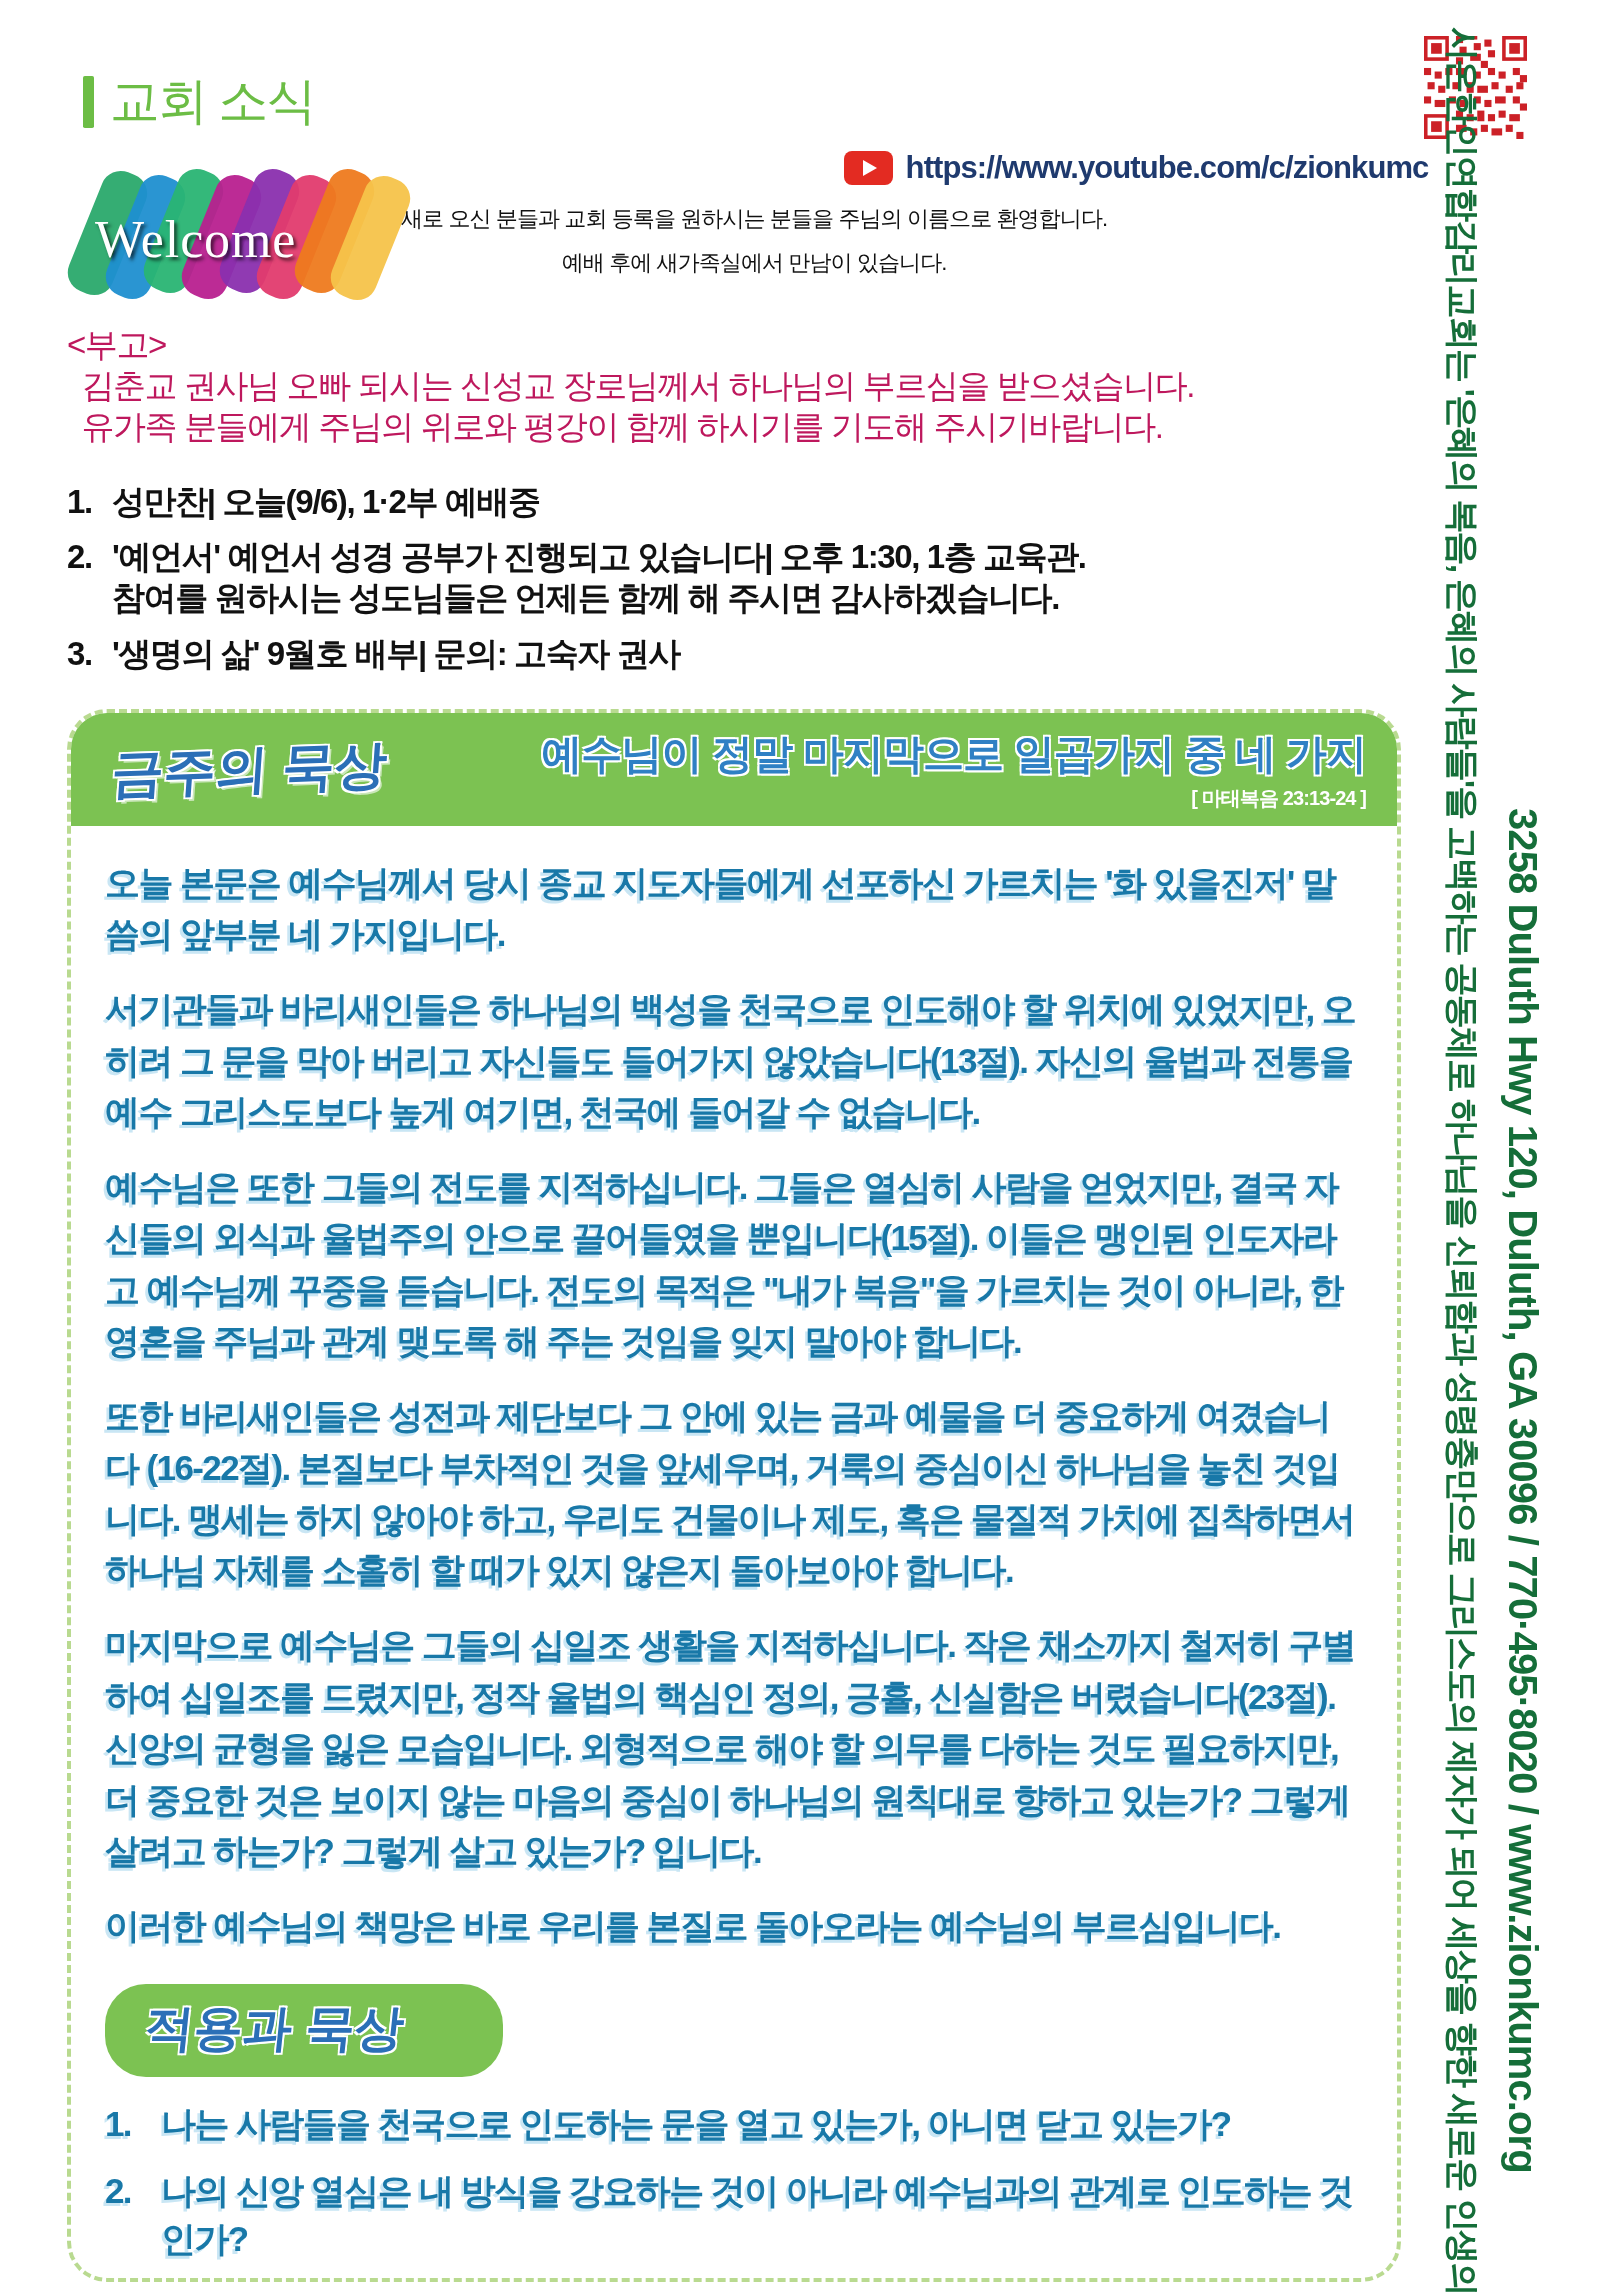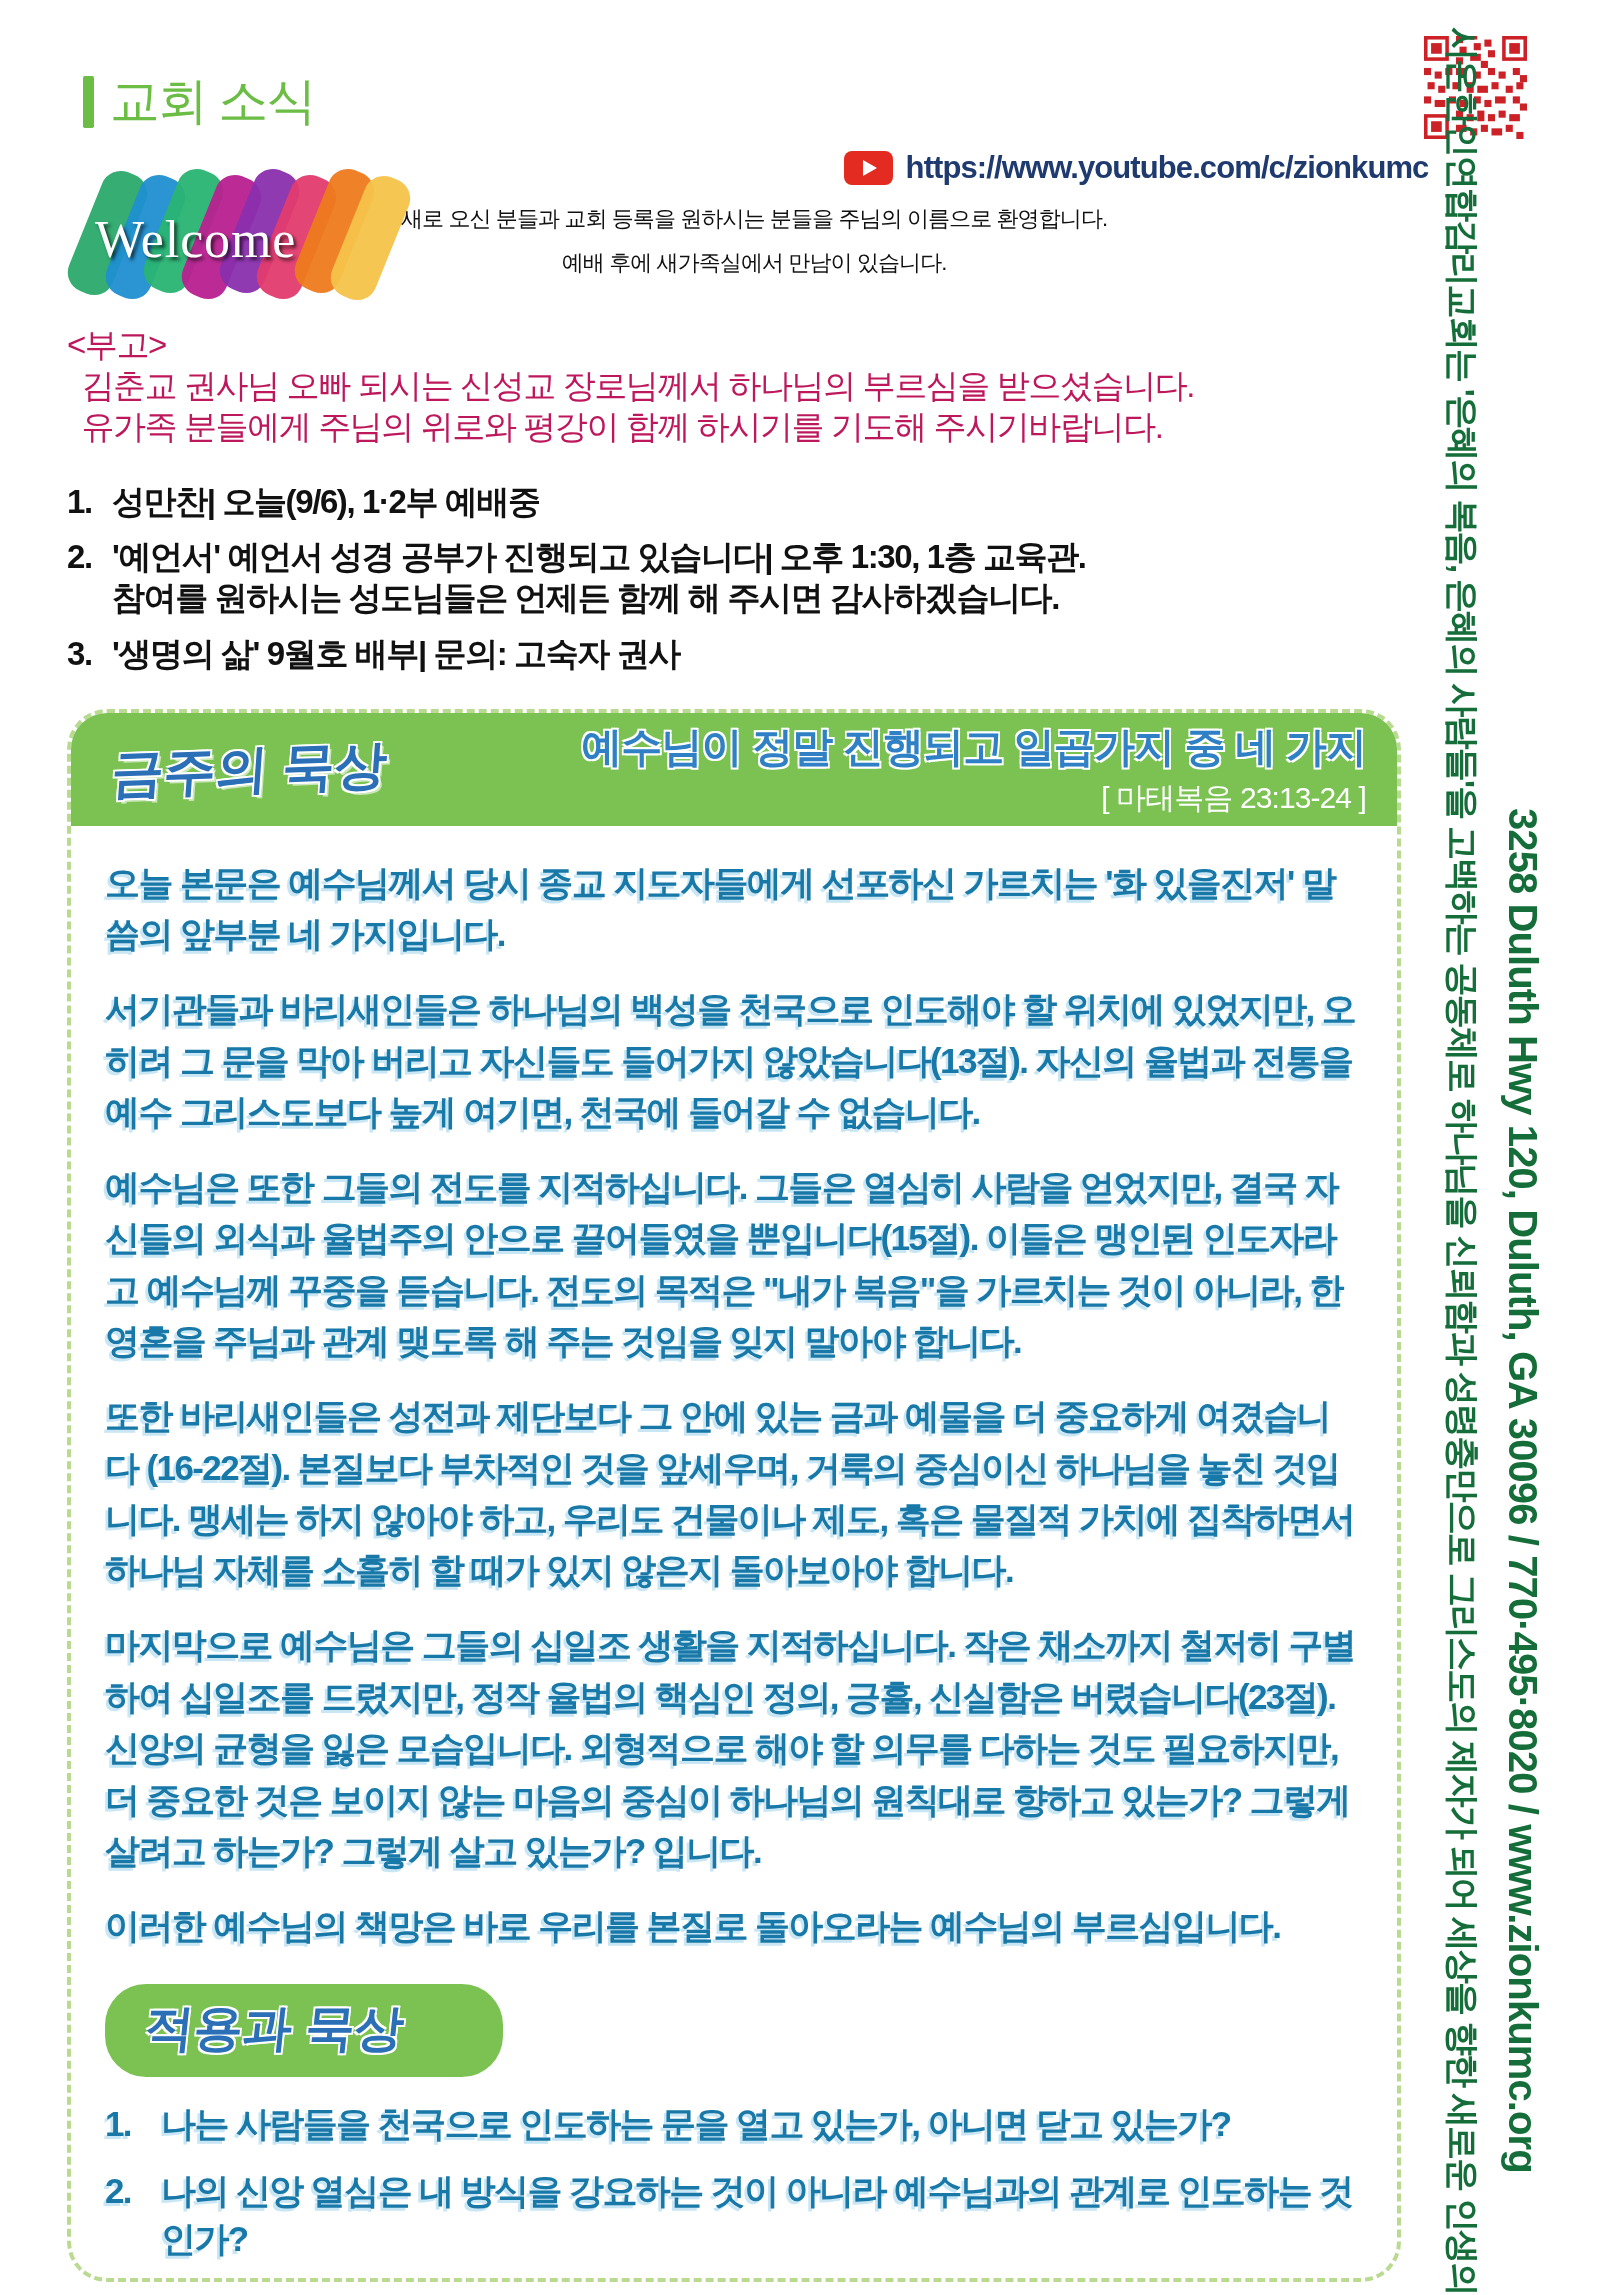--- a/index.html
+++ b/index.html
@@ -41,21 +41,21 @@
   
   .med-box{left:67px;top:709px;width:1334px;height:1573px;border:4.5px dashed #b9da90;
            border-radius:40px;background:#ffffff;overflow:hidden;box-sizing:border-box;}
   .med-header{height:113px;background:#7cc252;display:flex;justify-content:space-between;
               align-items:center;padding:0 31px 0 41px;}
   .med-label{font-size:52px;font-weight:800;color:#2b6fb7;transform:skewX(-6deg) rotate(-2deg);
              text-shadow:-1.8px -1.8px 0 #fff,1.8px -1.8px 0 #fff,-1.8px 1.8px 0 #fff,1.8px 1.8px 0 #fff,3.6px 3.6px 0 rgba(255,255,255,.6);}
   .med-right{text-align:right;}
   .med-title{font-size:41px;font-weight:800;color:#2f80c4;letter-spacing:-0.9px;
              text-shadow:-1.8px -1.8px 0 #fff,1.8px -1.8px 0 #fff,-1.8px 1.8px 0 #fff,1.8px 1.8px 0 #fff;}
-  .med-scripture{font-size:30px;font-weight:400;color:#ffffff;margin-top:3.6px;letter-spacing:-0.9px;}
+  .med-scripture{font-size:20px;font-weight:700;color:#ffffff;margin-top:3.6px;letter-spacing:-0.9px;}
   .med-body{padding:31px 36px 0 34px;}
   .med-body p{margin:0 0 23.4px 0;font-size:35px;font-weight:700;color:#1878a8;line-height:1.47;
               letter-spacing:-1.6px;text-shadow:-2.7px 2.7px 0 #c9e6f4;}
 
   .app-pill{display:inline-block;margin:9px 0 23.4px 0;background:#7cc252;border-radius:41px;
             padding:12.6px 99px 14.4px 40px;}
   .app-pill span{font-size:49px;font-weight:800;color:#2b6fb7;transform:skewX(-6deg);display:inline-block;
             text-shadow:-1.8px -1.8px 0 #fff,1.8px -1.8px 0 #fff,-1.8px 1.8px 0 #fff,1.8px 1.8px 0 #fff;}
   .app-list .item{display:flex;margin-bottom:20px;font-size:35px;font-weight:700;color:#1878a8;
                   line-height:1.35;letter-spacing:-1.6px;text-shadow:-2.7px 2.7px 0 #c9e6f4;}
@@ -176,21 +176,21 @@
   <div class="item">
     <span class="num">3.</span>
     <span>'생명의 삶' 9월호 배부| 문의: 고숙자 권사</span>
   </div>
 </div>
 
 <div class="abs med-box">
   <div class="med-header">
     <div class="med-label">금주의 묵상</div>
     <div class="med-right">
-      <div class="med-title">예수님이 정말 진행되고 일곱가지 중 네 가지</div>
+      <div class="med-title">예수님이 정말 마지막으로 일곱가지 중 네 가지</div>
       <div class="med-scripture">[ 마태복음 23:13-24 ]</div>
     </div>
   </div>
   <div class="med-body">
     <p>오늘 본문은 예수님께서 당시 종교 지도자들에게 선포하신 가르치는 '화 있을진저' 말씀의 앞부분 네 가지입니다.</p>
     <p>서기관들과 바리새인들은 하나님의 백성을 천국으로 인도해야 할 위치에 있었지만, 오히려 그 문을 막아 버리고 자신들도 들어가지 않았습니다(13절). 자신의 율법과 전통을 예수 그리스도보다 높게 여기면, 천국에 들어갈 수 없습니다.</p>
     <p>예수님은 또한 그들의 전도를 지적하십니다. 그들은 열심히 사람을 얻었지만, 결국 자신들의 외식과 율법주의 안으로 끌어들였을 뿐입니다(15절). 이들은 맹인된 인도자라고 예수님께 꾸중을 듣습니다. 전도의 목적은 "내가 복음"을 가르치는 것이 아니라, 한 영혼을 주님과 관계 맺도록 해 주는 것임을 잊지 말아야 합니다.</p>
     <p>또한 바리새인들은 성전과 제단보다 그 안에 있는 금과 예물을 더 중요하게 여겼습니다 (16-22절). 본질보다 부차적인 것을 앞세우며, 거룩의 중심이신 하나님을 놓친 것입니다. 맹세는 하지 않아야 하고, 우리도 건물이나 제도, 혹은 물질적 가치에 집착하면서 하나님 자체를 소홀히 할 때가 있지 않은지 돌아보아야 합니다.</p>
     <p>마지막으로 예수님은 그들의 십일조 생활을 지적하십니다. 작은 채소까지 철저히 구별하여 십일조를 드렸지만, 정작 율법의 핵심인 정의, 긍휼, 신실함은 버렸습니다(23절). 신앙의 균형을 잃은 모습입니다. 외형적으로 해야 할 의무를 다하는 것도 필요하지만, 더 중요한 것은 보이지 않는 마음의 중심이 하나님의 원칙대로 향하고 있는가? 그렇게 살려고 하는가? 그렇게 살고 있는가? 입니다.</p>
     <p>이러한 예수님의 책망은 바로 우리를 본질로 돌아오라는 예수님의 부르심입니다.</p>

